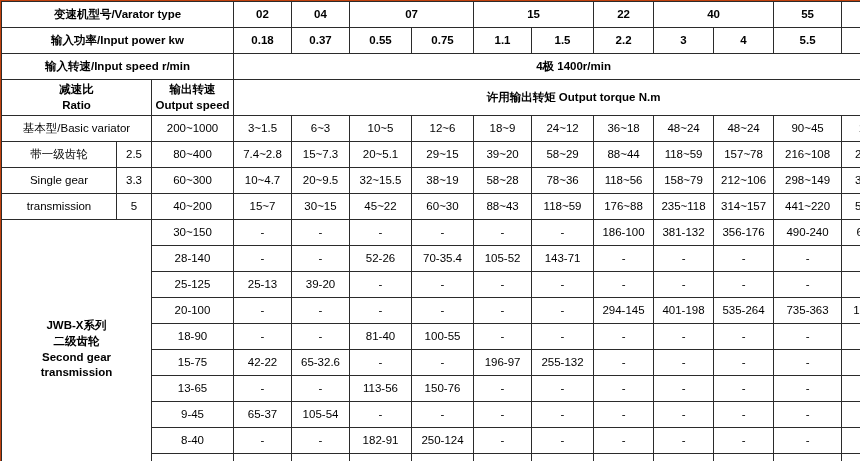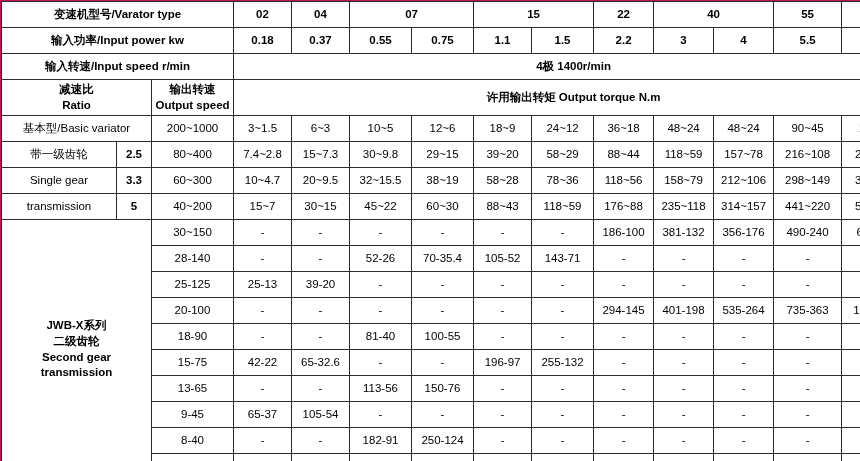--- a/index.html
+++ b/index.html
@@ -10,21 +10,21 @@
   body {
     font-family: "Liberation Sans", sans-serif;
     color: #000000;
     -webkit-font-smoothing: antialiased;
   }
   #sheet {
     width: 860px;
     height: 461px;
     position: relative;
     overflow: hidden;
-    background: #be185d;
+    background: #c2410c;
   }
   table.spec {
     border-collapse: collapse;
     width: 858px;
     margin: 1px 0 0 1px;
     table-layout: fixed;
   }
   table.spec td {
     border: 1px solid #2b2b2b;
     font-size: 11.5px;
@@ -52,21 +52,21 @@
   }
   td.leftgroup {
     font-weight: bold;
     font-size: 11.5px;
     line-height: 1.45;
   }
   td.small {
     font-size: 11px;
   }
   td.bold {
-    font-weight: bold;
+    font-weight: normal;
     margin-left: 24px;
   }
   .two-line {
     display: block;
     line-height: 1.35;
   }
 </style>
 </head>
 <body>
 
@@ -149,21 +149,21 @@
       <td>90~45</td>
       <td>118~59</td>
     </tr>
 
     <tr>
       <td class="rowlabel">带一级齿轮</td>
       <td class="bold">2.5</td>
       <td>80~400</td>
       <td>7.4~2.8</td>
       <td>15~7.3</td>
-      <td>30~9.8</td>
+      <td>20~5.1</td>
       <td>29~15</td>
       <td>39~20</td>
       <td>58~29</td>
       <td>88~44</td>
       <td>118~59</td>
       <td>157~78</td>
       <td>216~108</td>
       <td>294~147</td>
     </tr>
 

